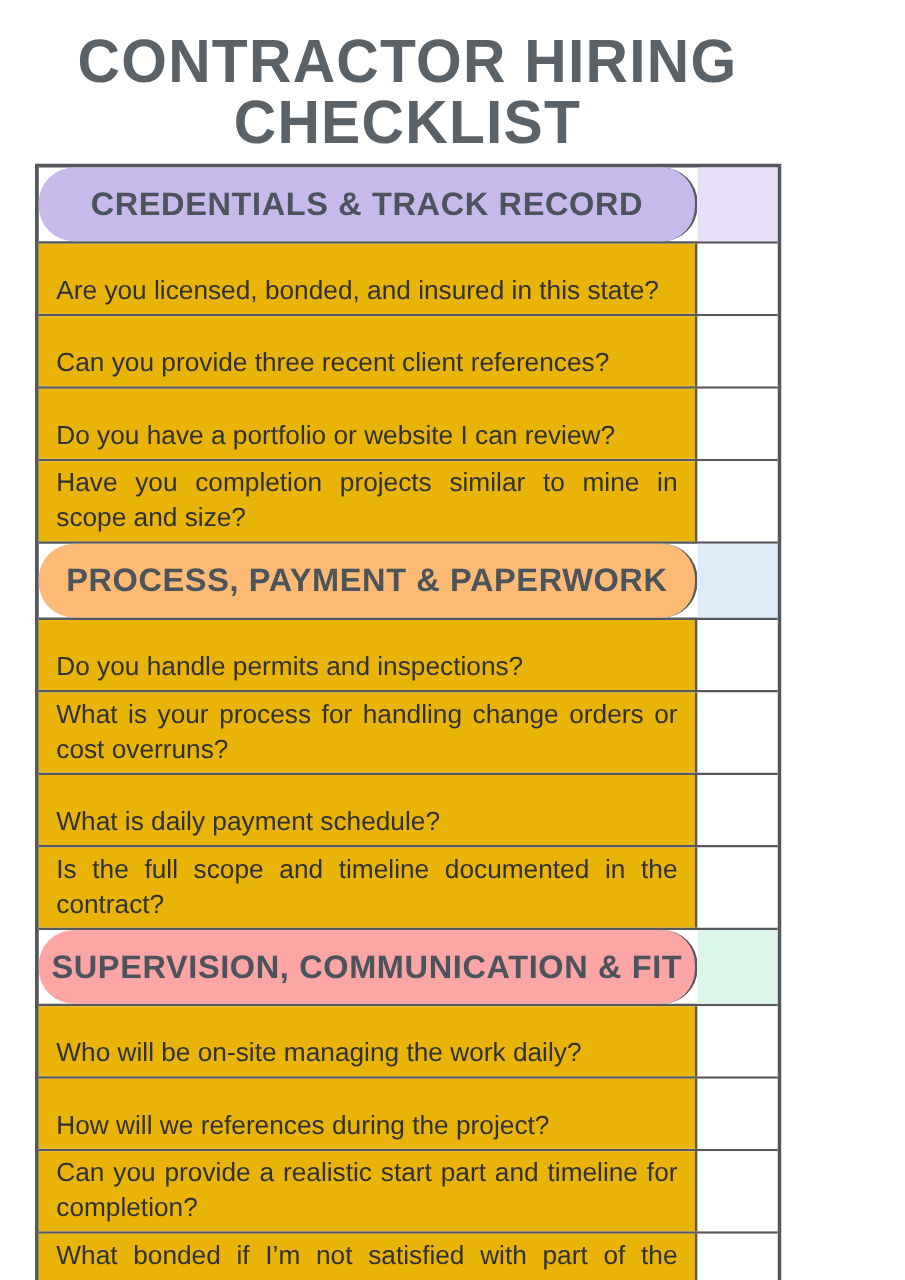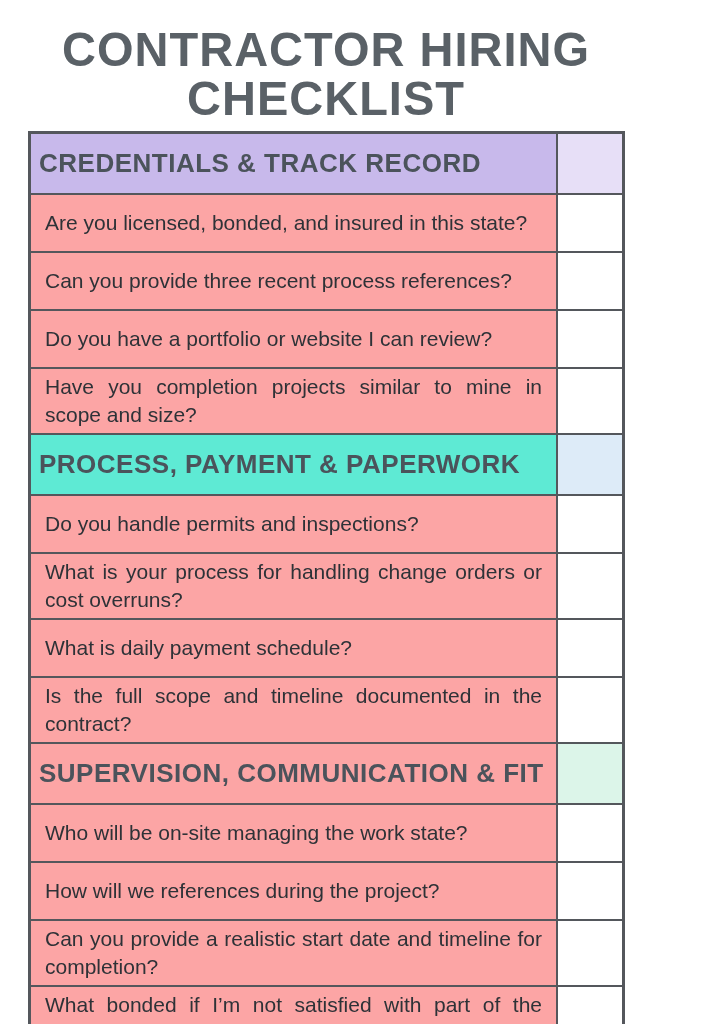--- a/index.html
+++ b/index.html
@@ -46,33 +46,35 @@
     align-items: center;
     padding: 4px 14px;
     box-sizing: border-box;
   }
   .check-cell {
     flex: 0 0 64px;
     box-sizing: border-box;
   }
   .header-row .q-cell {
     min-height: 59px;
-    justify-content: flex-start;
+    justify-content: center;
     padding: 4px 8px;
+    border-radius: 28px;
   }
   .section-title {
     font-size: 26px;
     font-weight: bold;
     letter-spacing: 0.5px;
     color: #4b535b;
     text-align: center;
   }
   .item-row .q-cell {
     min-height: 56px;
-    background: #fca5a5;
+    background: #eab308;
+    align-items: flex-end;
   }
   .item-row .question-text {
     display: block;
     width: 100%;
     font-size: 21px;
     line-height: 28px;
     color: #2e3237;
     text-align: justify;
   }
   .item-row .check-cell {
@@ -98,41 +100,41 @@
 
   <div class="row item-row">
     <div class="q-cell">
       <span class="question-text">Are you licensed, bonded, and insured in this state?</span>
     </div>
     <div class="check-cell"></div>
   </div>
 
   <div class="row item-row">
     <div class="q-cell">
-      <span class="question-text">Can you provide three recent process references?</span>
+      <span class="question-text">Can you provide three recent client references?</span>
     </div>
     <div class="check-cell"></div>
   </div>
 
   <div class="row item-row">
     <div class="q-cell">
       <span class="question-text">Do you have a portfolio or website I can review?</span>
     </div>
     <div class="check-cell"></div>
   </div>
 
   <div class="row item-row">
     <div class="q-cell">
       <span class="question-text">Have you completion projects similar to mine in scope and size?</span>
     </div>
     <div class="check-cell"></div>
   </div>
 
   <div class="row header-row">
-    <div class="q-cell" style="background: #5eead4;">
+    <div class="q-cell" style="background: #fdba74;">
       <span class="section-title">PROCESS, PAYMENT &amp; PAPERWORK</span>
     </div>
     <div class="check-cell" style="background: rgb(221, 235, 248);"></div>
   </div>
 
   <div class="row item-row">
     <div class="q-cell">
       <span class="question-text">Do you handle permits and inspections?</span>
     </div>
     <div class="check-cell"></div>
@@ -161,35 +163,35 @@
 
   <div class="row header-row">
     <div class="q-cell" style="background: #fca5a5;">
       <span class="section-title">SUPERVISION, COMMUNICATION &amp; FIT</span>
     </div>
     <div class="check-cell" style="background: rgb(220, 245, 233);"></div>
   </div>
 
   <div class="row item-row">
     <div class="q-cell">
-      <span class="question-text">Who will be on-site managing the work state?</span>
+      <span class="question-text">Who will be on-site managing the work daily?</span>
     </div>
     <div class="check-cell"></div>
   </div>
 
   <div class="row item-row">
     <div class="q-cell">
       <span class="question-text">How will we references during the project?</span>
     </div>
     <div class="check-cell"></div>
   </div>
 
   <div class="row item-row">
     <div class="q-cell">
-      <span class="question-text">Can you provide a realistic start date and timeline for completion?</span>
+      <span class="question-text">Can you provide a realistic start part and timeline for completion?</span>
     </div>
     <div class="check-cell"></div>
   </div>
 
   <div class="row item-row">
     <div class="q-cell">
       <span class="question-text">What bonded if I’m not satisfied with part of the work?</span>
     </div>
     <div class="check-cell"></div>
   </div>

